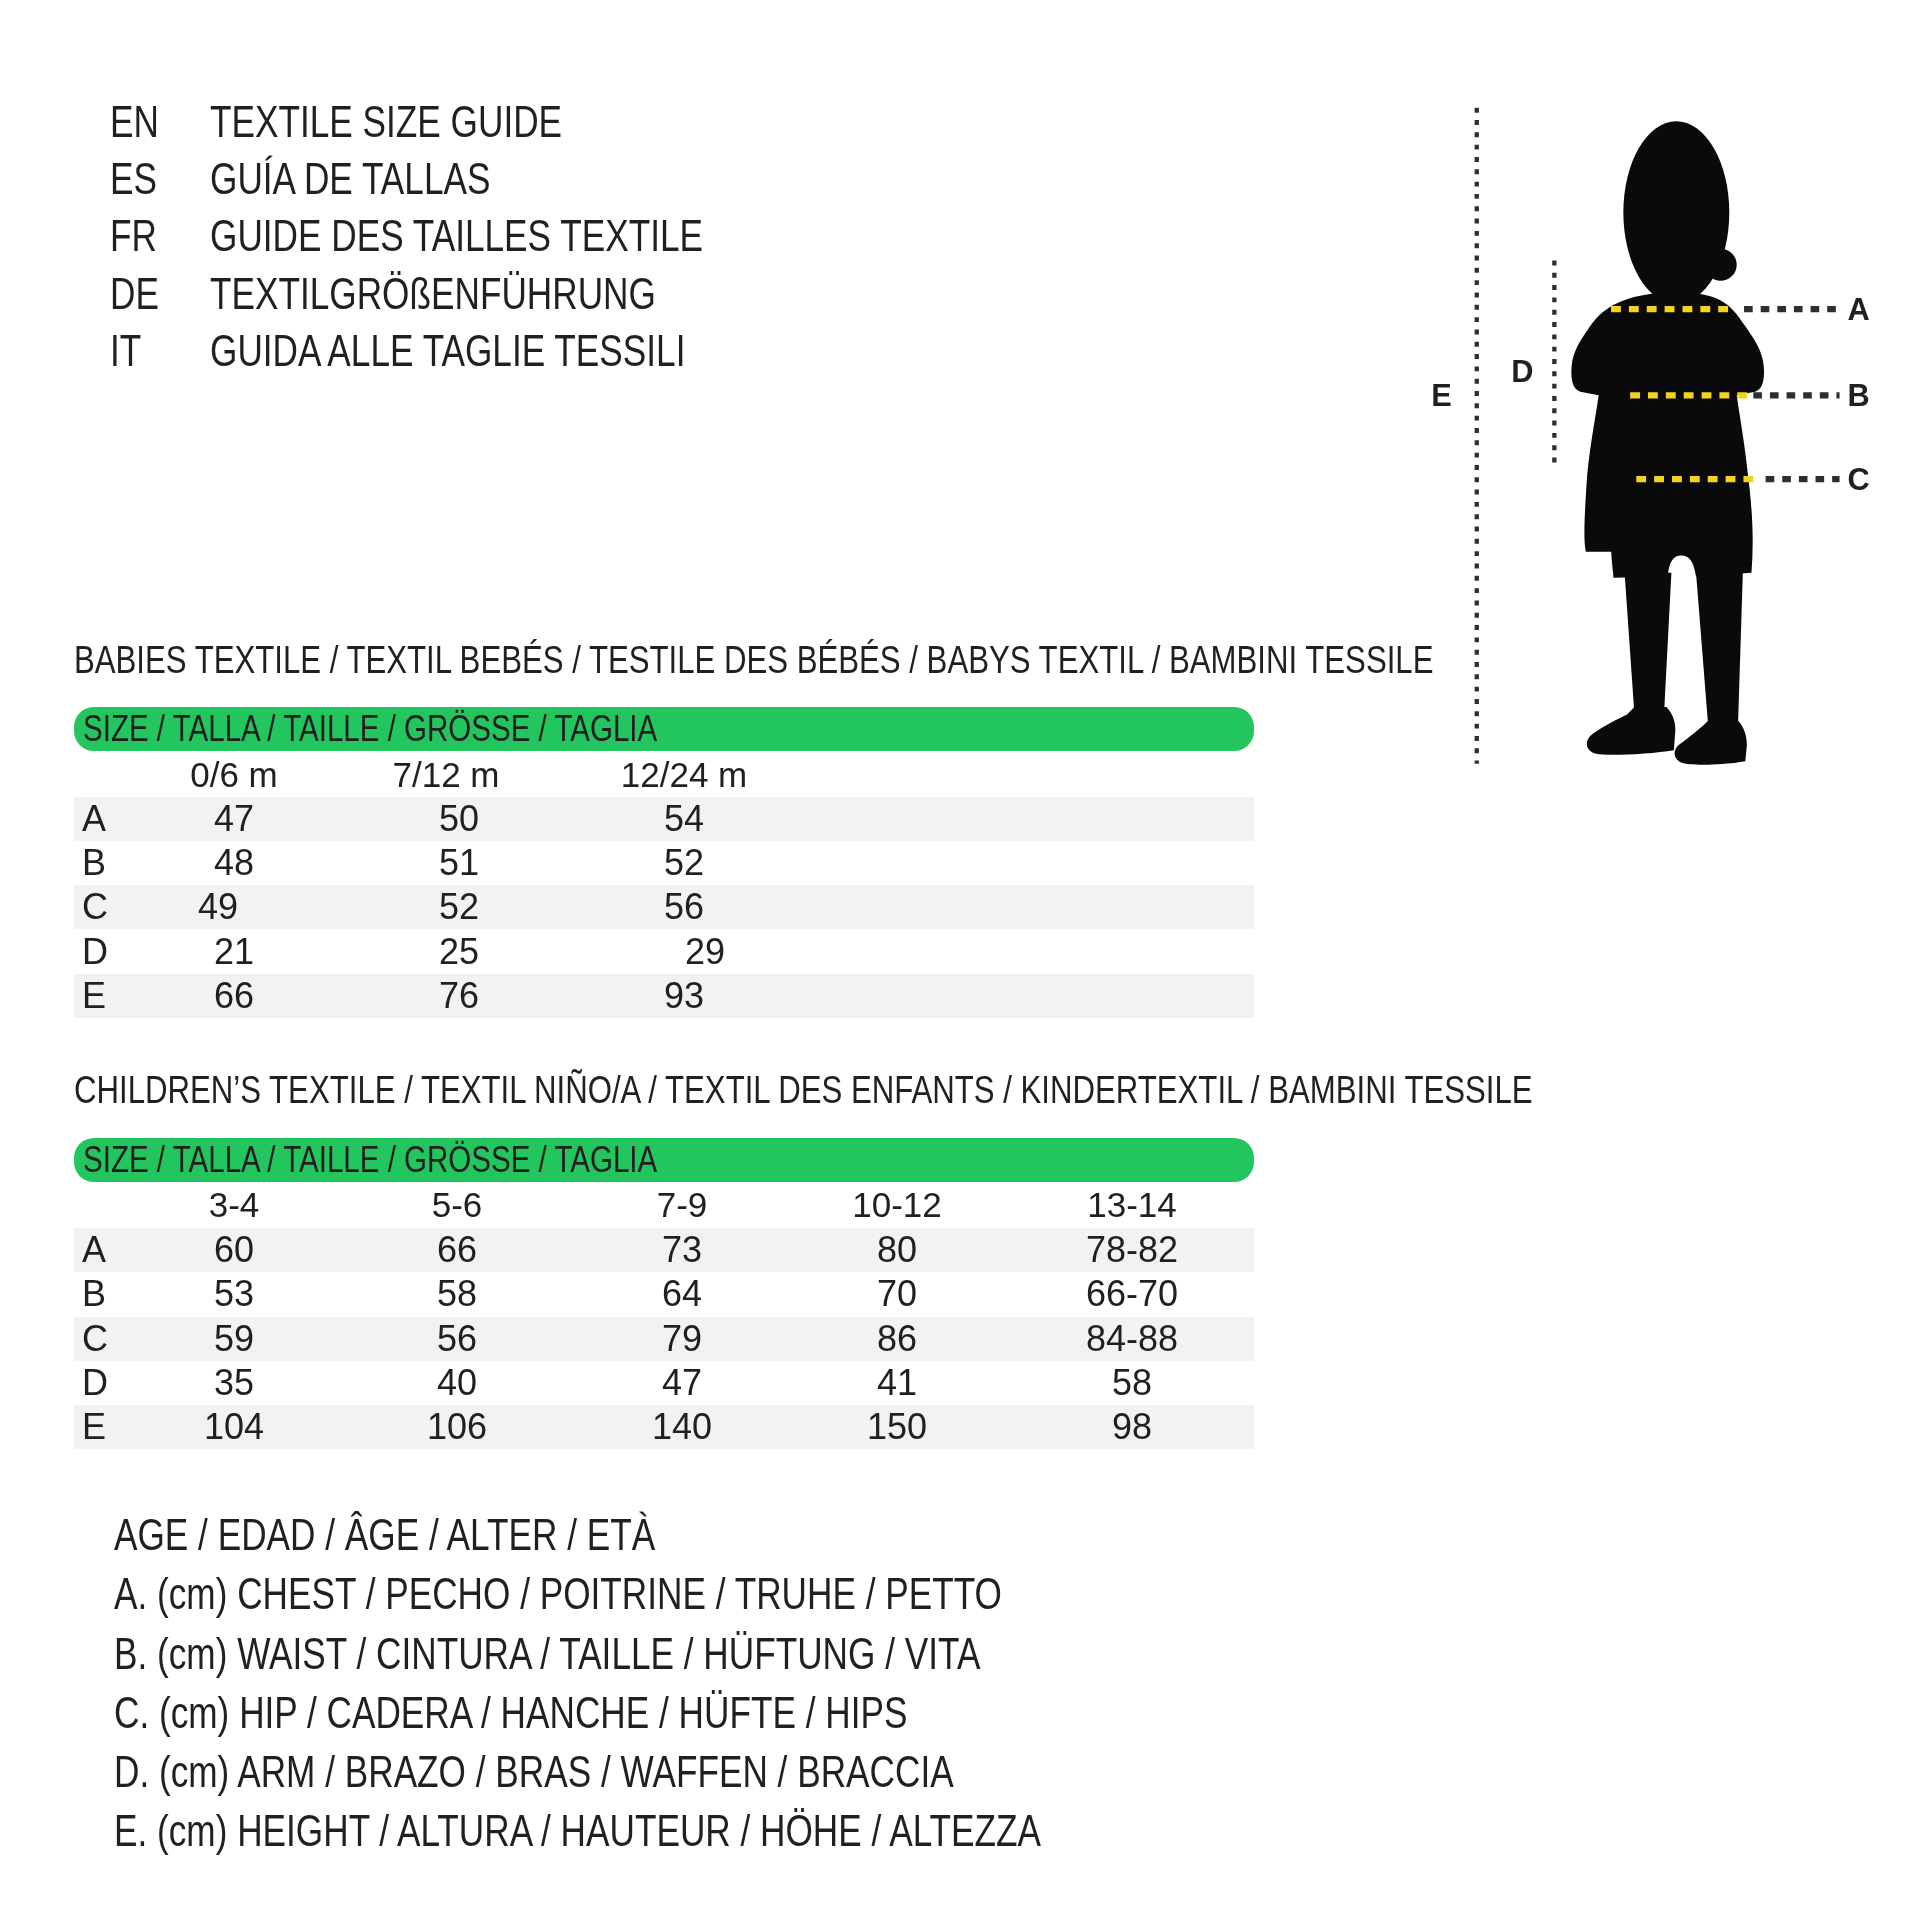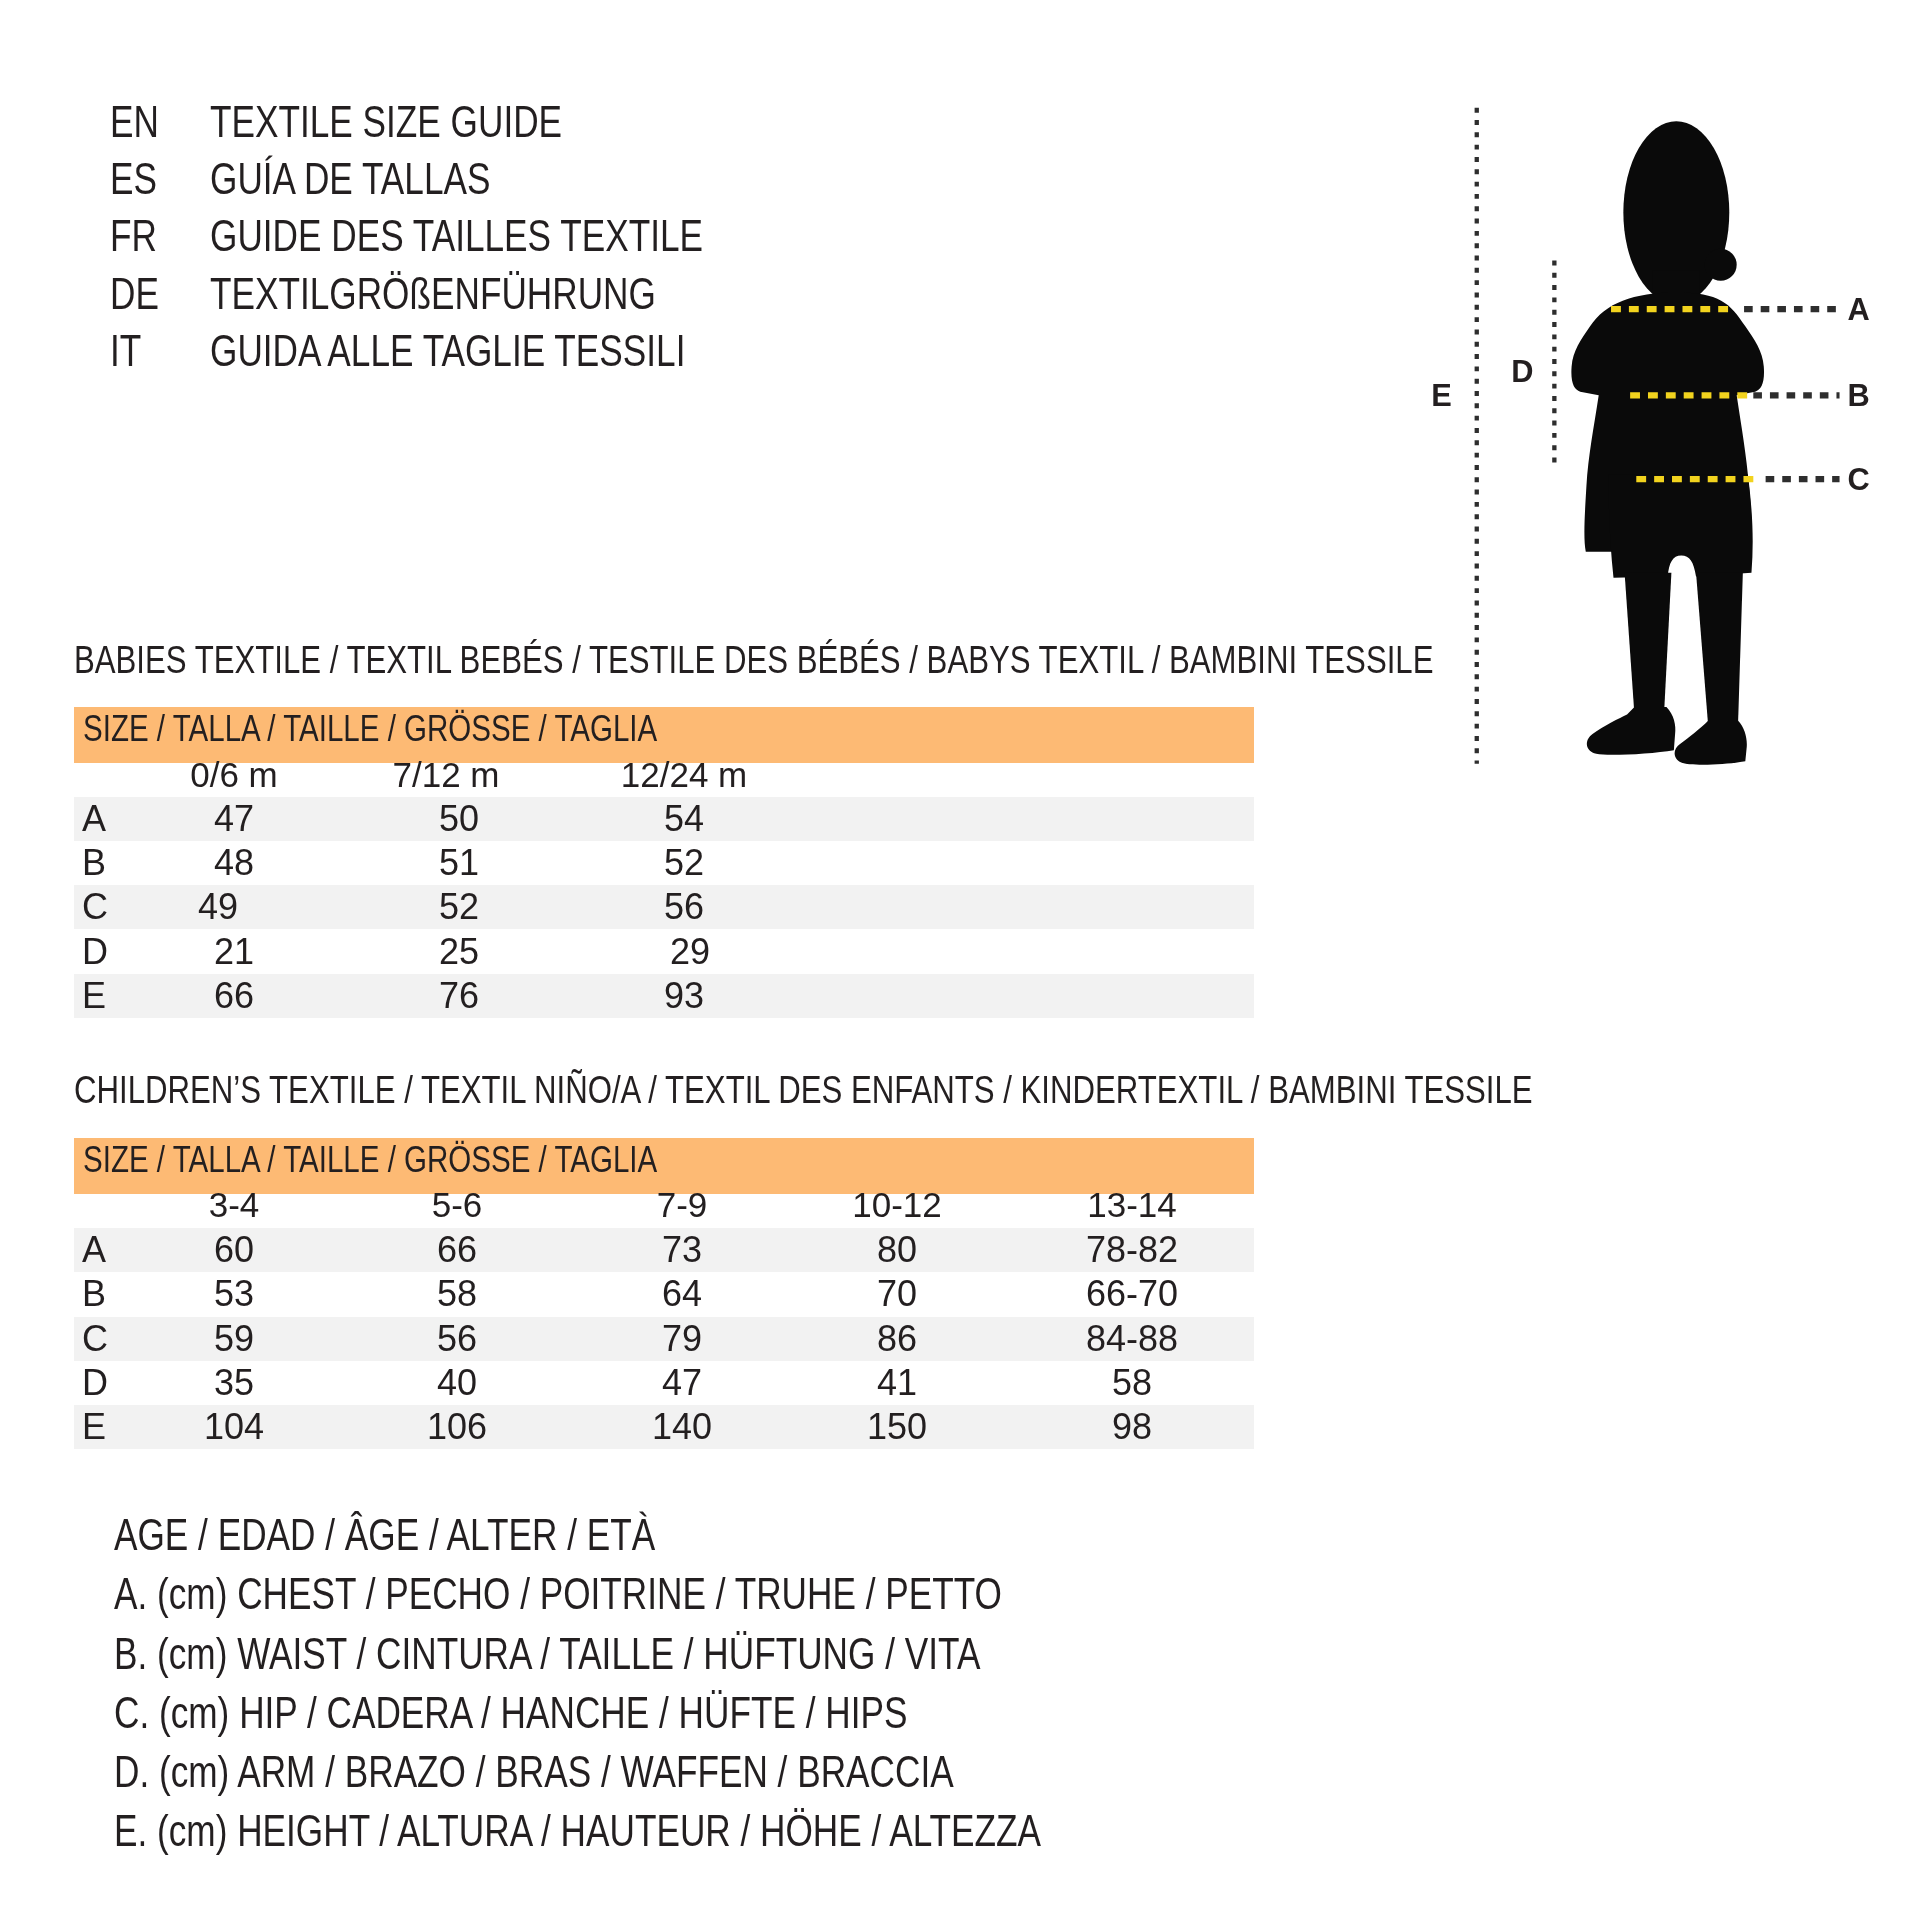--- a/index.html
+++ b/index.html
@@ -14,21 +14,21 @@
 
   
   .lang-row{position:absolute;left:0;width:100%;height:44px;font-size:44px;line-height:44px;margin-left:36px;}
   .lang-code{position:absolute;left:74px;}
   .lang-title{position:absolute;left:174px;}
 
   
   .section-title{position:absolute;left:74px;font-size:38px;line-height:38px;white-space:nowrap;text-align:center;}
 
   
-  .size-bar{position:absolute;left:74px;width:1180px;height:56px;background:#fdba74;font-size:36px;line-height:44px;}
+  .size-bar{position:absolute;left:74px;width:1180px;height:44px;background:#22c55e;font-size:36px;line-height:44px;border-radius:20px;}
   .size-bar span{margin-left:8.6px;}
 
   
   .col-head-row{position:absolute;left:74px;width:1180px;height:45px;font-size:35px;line-height:45px;}
   .t-row{position:absolute;left:74px;width:1180px;height:44px;font-size:36px;line-height:44px;}
   .t-row.stripe{background:#f2f2f2;}
   .row-letter{position:absolute;left:8px;}
   .cc{position:absolute;transform:translateX(-50%);white-space:nowrap;}
 
   
@@ -154,21 +154,21 @@
 <div class="t-row stripe" style="top:885px">
   <span class="row-letter">C</span>
   <span class="cc" style="left:144px">49</span>
   <span class="cc" style="left:385px">52</span>
   <span class="cc" style="left:610px">56</span>
 </div>
 <div class="t-row" style="top:930px">
   <span class="row-letter">D</span>
   <span class="cc" style="left:160px">21</span>
   <span class="cc" style="left:385px">25</span>
-  <span class="cc" style="left:616px">29</span>
+  <span class="cc" style="left:631px">29</span>
 </div>
 <div class="t-row stripe" style="top:974px">
   <span class="row-letter">E</span>
   <span class="cc" style="left:160px">66</span>
   <span class="cc" style="left:385px">76</span>
   <span class="cc" style="left:610px">93</span>
 </div>
 
 <div class="section-title" style="top:1071px">
   <span class="cond82">CHILDREN’S TEXTILE / TEXTIL NIÑO/A / TEXTIL DES ENFANTS / KINDERTEXTIL / BAMBINI TESSILE</span>

